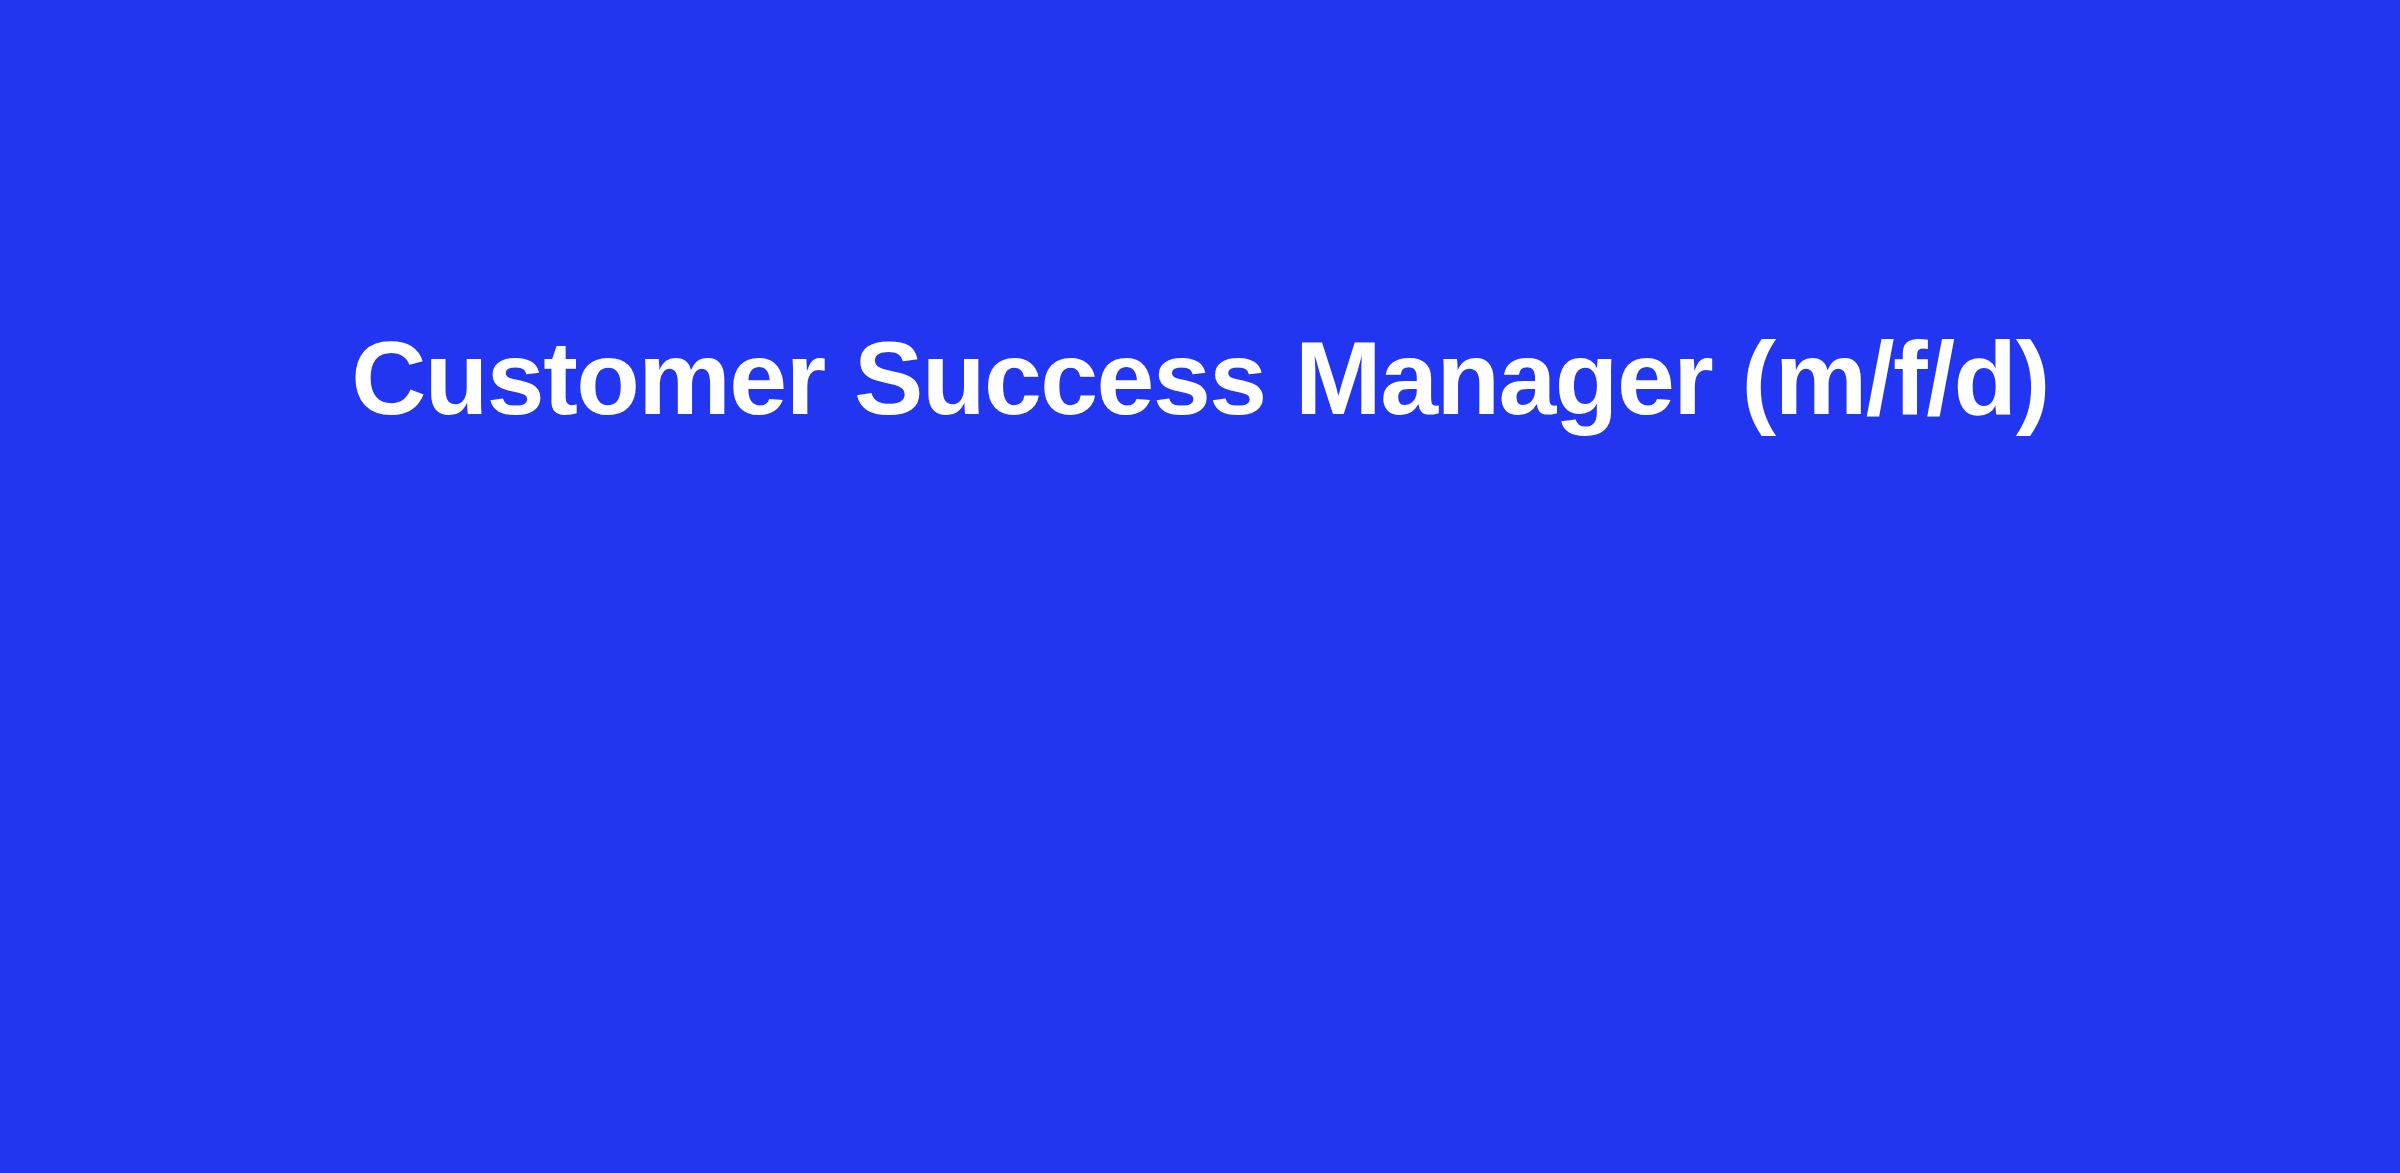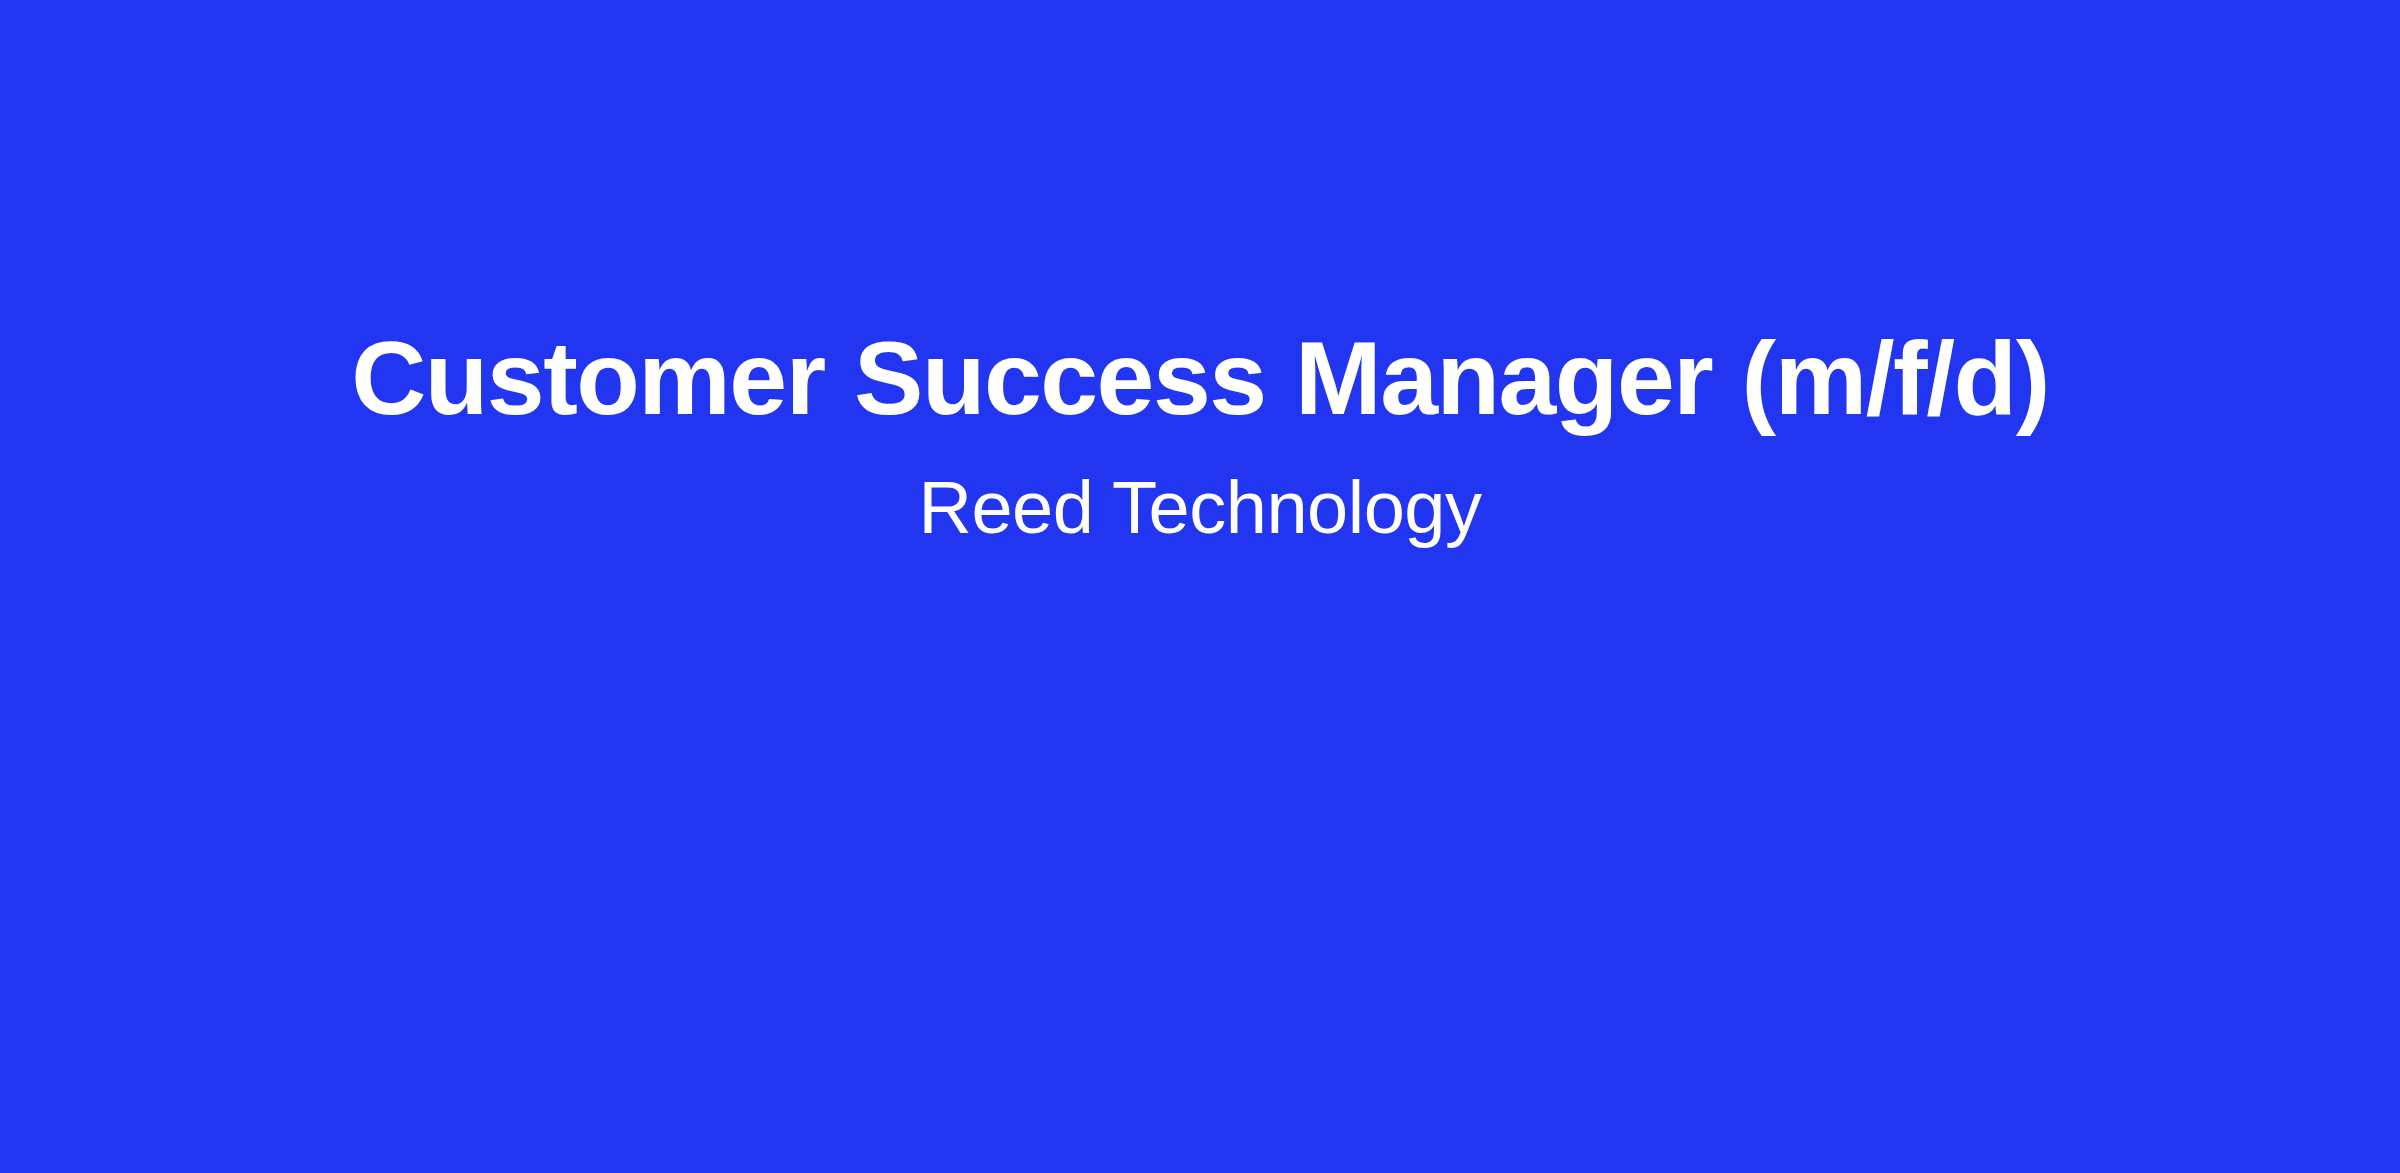--- a/index.html
+++ b/index.html
@@ -108,17 +108,16 @@
     white-space: nowrap;
   }
 </style>
 </head>
 <body>
 
 <div class="slide">
 
   <div class="hero">
     <h1 class="hero-title">Customer Success Manager (m/f/d)</h1>
-    <h2 class="hero-subtitle">Reed Technology</h2>
   </div>
 
 
 </div>
 
 </body></html>

